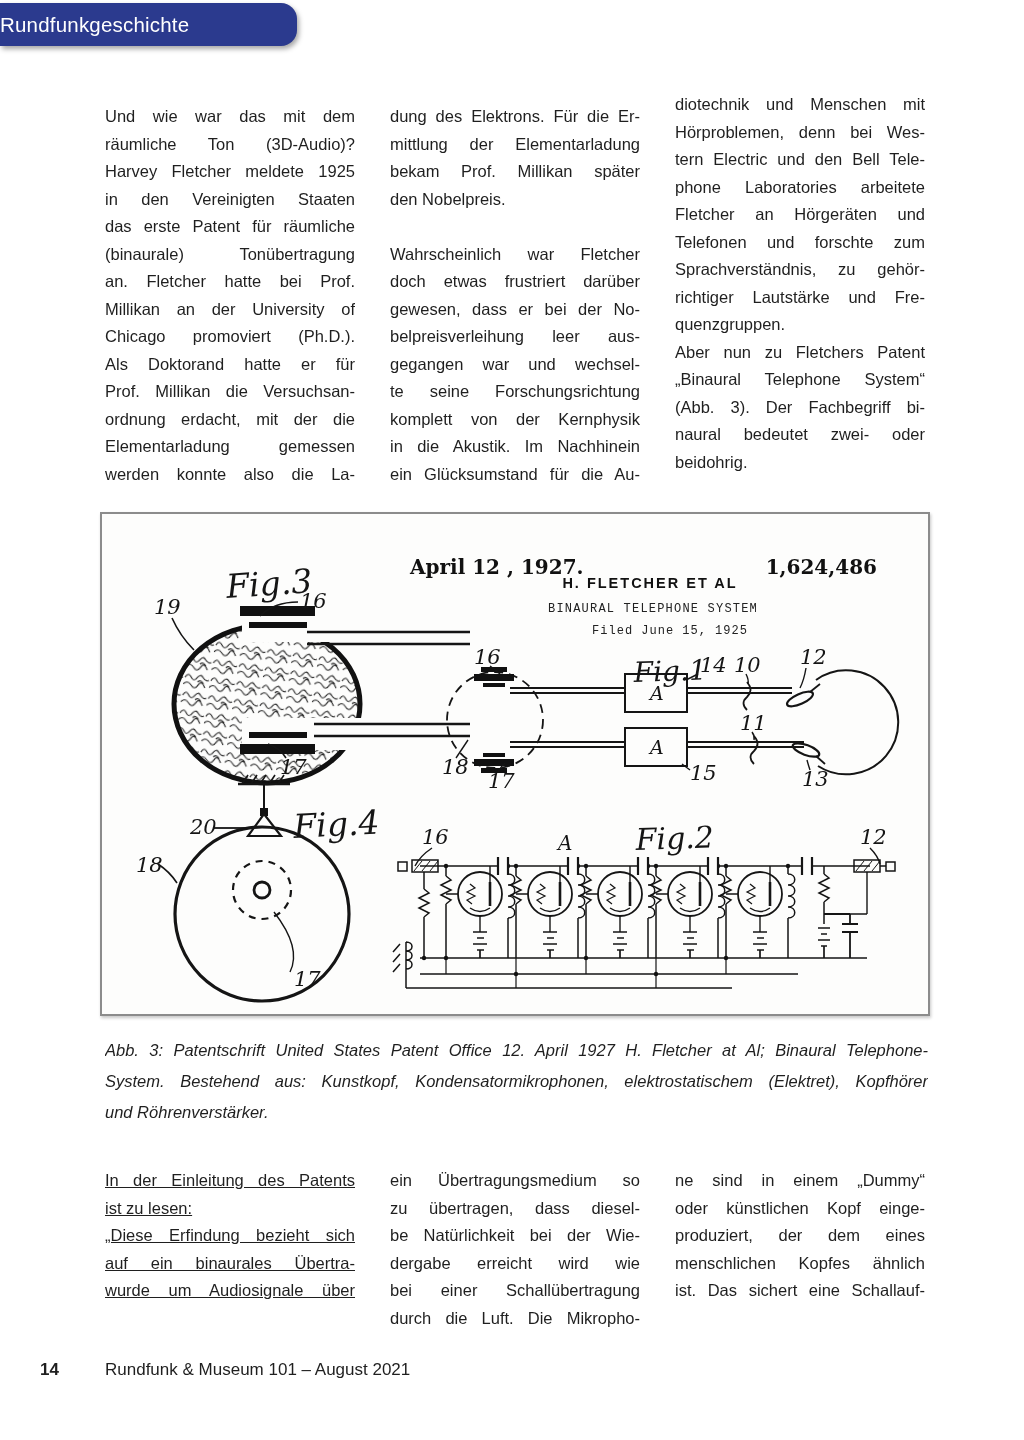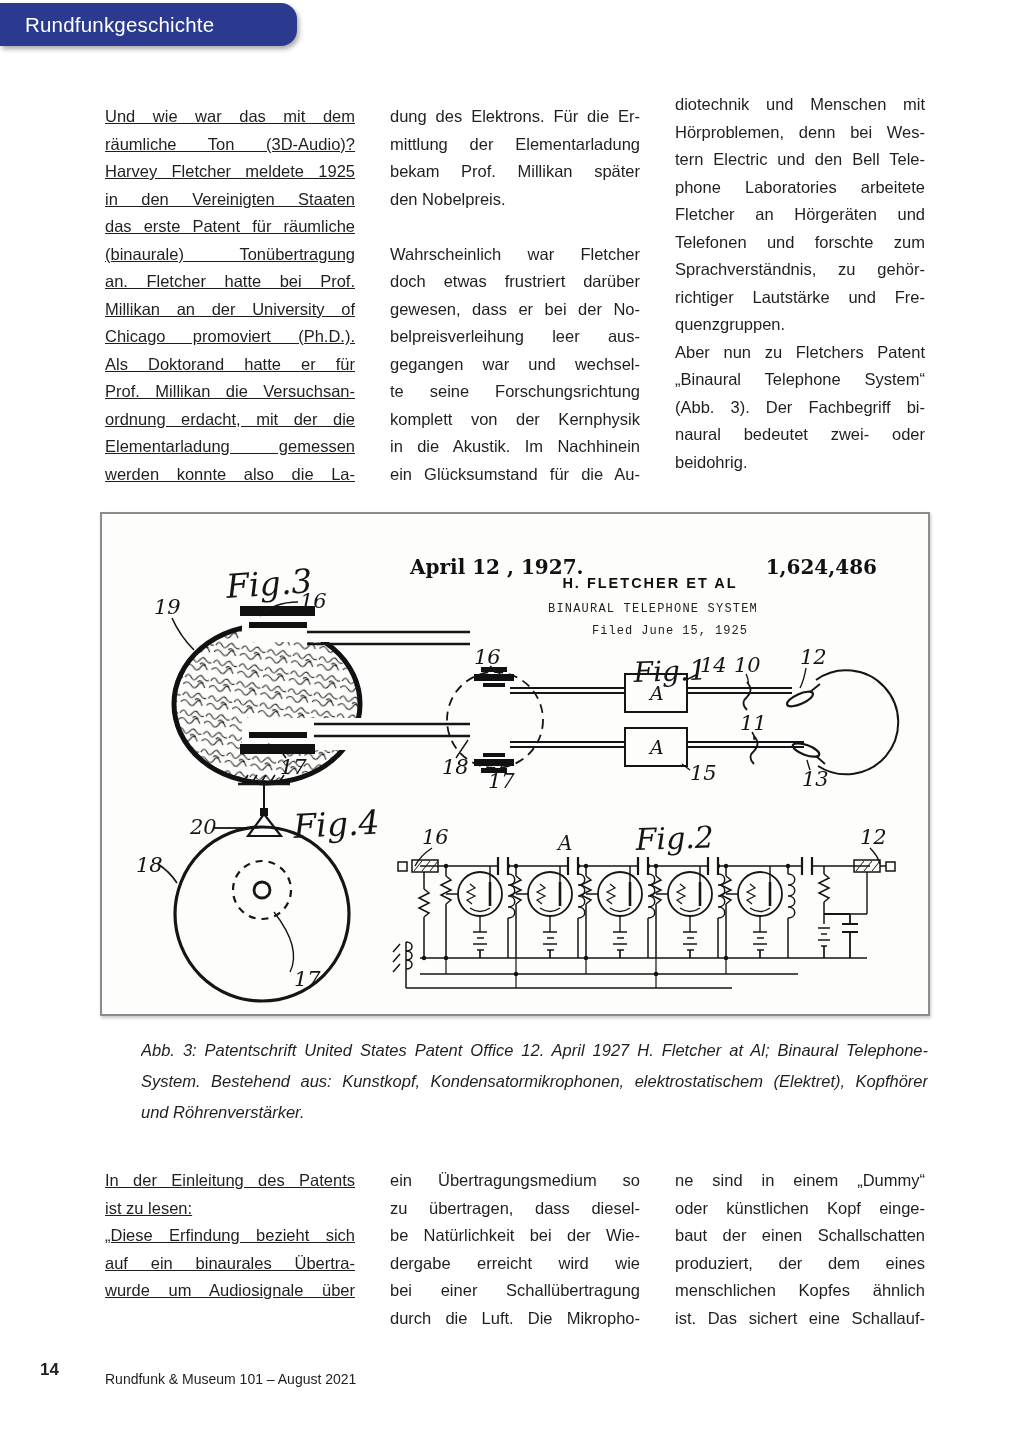--- a/index.html
+++ b/index.html
@@ -1,49 +1,49 @@
 <!DOCTYPE html>
 <html><head>
 <meta charset="utf-8">
 <style>
   html,body{margin:0;padding:0;background:#ffffff;}
   .page{position:relative;width:1024px;height:1440px;background:#fff;overflow:hidden;
         font-family:"Liberation Sans",sans-serif;color:#1f1f1f;}
   
   .banner{position:absolute;left:0;top:3px;width:297px;height:43px;background:#2b3a8e;
           border-radius:0 16px 16px 0;box-shadow:2px 3px 5px rgba(0,0,0,.35);
-          display:flex;align-items:center;padding-left:25px;box-sizing:border-box;}
+          display:flex;align-items:center;box-sizing:border-box;}
   .banner span{color:#ffffff;font-size:20.5px;letter-spacing:.2px;}
   
   .col{position:absolute;width:250px;}
   .tl{font-size:16.5px;line-height:27.5px;height:27.5px;text-align:justify;text-align-last:justify;overflow:hidden;}
   .tl.end{text-align-last:left;}
   .caption{position:absolute;left:105px;top:1035px;width:823px;font-style:italic;}
-  .caption .tl{font-size:16.5px;line-height:31px;height:31px;margin-left:36px;}
+  .caption .tl{font-size:16.5px;line-height:31px;height:31px;}
   
   .figbox{position:absolute;left:100px;top:512px;width:830px;height:504px;box-sizing:border-box;
           border:2px solid #8c8c8c;background:#fdfdfc;box-shadow:1px 2px 3px rgba(0,0,0,.22);}
   .figbox svg{position:absolute;left:0;top:0;width:100%;height:100%;}
   .footer-num{position:absolute;left:40px;top:1360px;font-weight:bold;font-size:17px;}
-  .footer-text{position:absolute;left:105px;top:1360px;font-size:14px;margin-top:11px;}
+  .footer-text{position:absolute;left:105px;top:1360px;font-size:17px;}
   
   .ln{stroke:#151515;fill:none;}
   .handnum{font-family:"DejaVu Serif",serif;font-style:italic;font-size:21px;fill:#151515;}
   .figlbl{font-family:"DejaVu Serif",serif;font-style:italic;fill:#151515;}
 </style>
 </head>
 <body>
 
 <div class="page">
 
   <div class="banner">
     <span>Rundfunkgeschichte</span>
   </div>
 
-  <div class="col" style="left:105px;top:103px;text-decoration:underline;">
+  <div class="col" style="left:105px;top:103px;">
       <div class="tl">Und wie war das mit dem</div>
       <div class="tl">räumliche Ton (3D-Audio)?</div>
       <div class="tl">Harvey Fletcher meldete 1925</div>
       <div class="tl">in den Vereinigten Staaten</div>
       <div class="tl">das erste Patent für räumliche</div>
       <div class="tl">(binaurale) Tonübertragung</div>
       <div class="tl">an. Fletcher hatte bei Prof.</div>
       <div class="tl">Millikan an der University of</div>
       <div class="tl">Chicago promoviert (Ph.D.).</div>
       <div class="tl">Als Doktorand hatte er für</div>
@@ -270,21 +270,20 @@
       <div class="tl">ein Übertragungsmedium so</div>
       <div class="tl">zu übertragen, dass diesel-</div>
       <div class="tl">be Natürlichkeit bei der Wie-</div>
       <div class="tl">dergabe erreicht wird wie</div>
       <div class="tl">bei einer Schallübertragung</div>
       <div class="tl">durch die Luft. Die Mikropho-</div>
     </div>
   <div class="col" style="left:675px;top:1167px;">
       <div class="tl">ne sind in einem „Dummy“</div>
       <div class="tl">oder künstlichen Kopf einge-</div>
-      <div class="tl">baut der einen Schallschatten</div>
       <div class="tl">produziert, der dem eines</div>
       <div class="tl">menschlichen Kopfes ähnlich</div>
       <div class="tl">ist. Das sichert eine Schallauf-</div>
     </div>
 
   <div class="footer-num">14</div>
   <div class="footer-text">Rundfunk &amp; Museum 101 – August 2021</div>
 
 </div>
 

